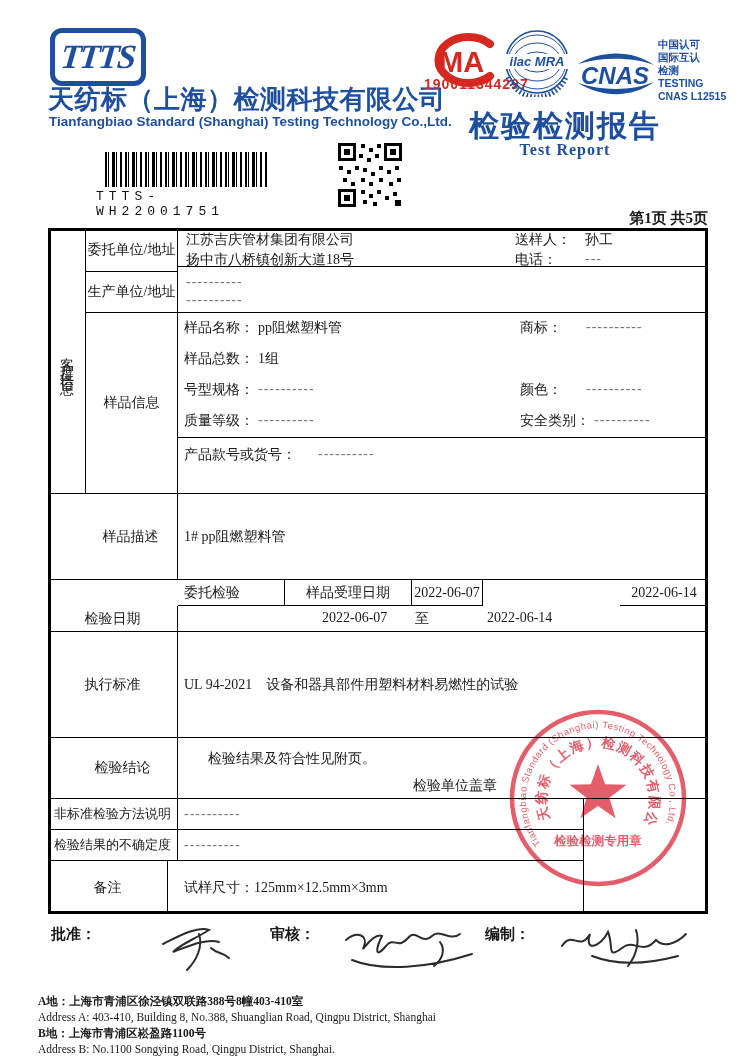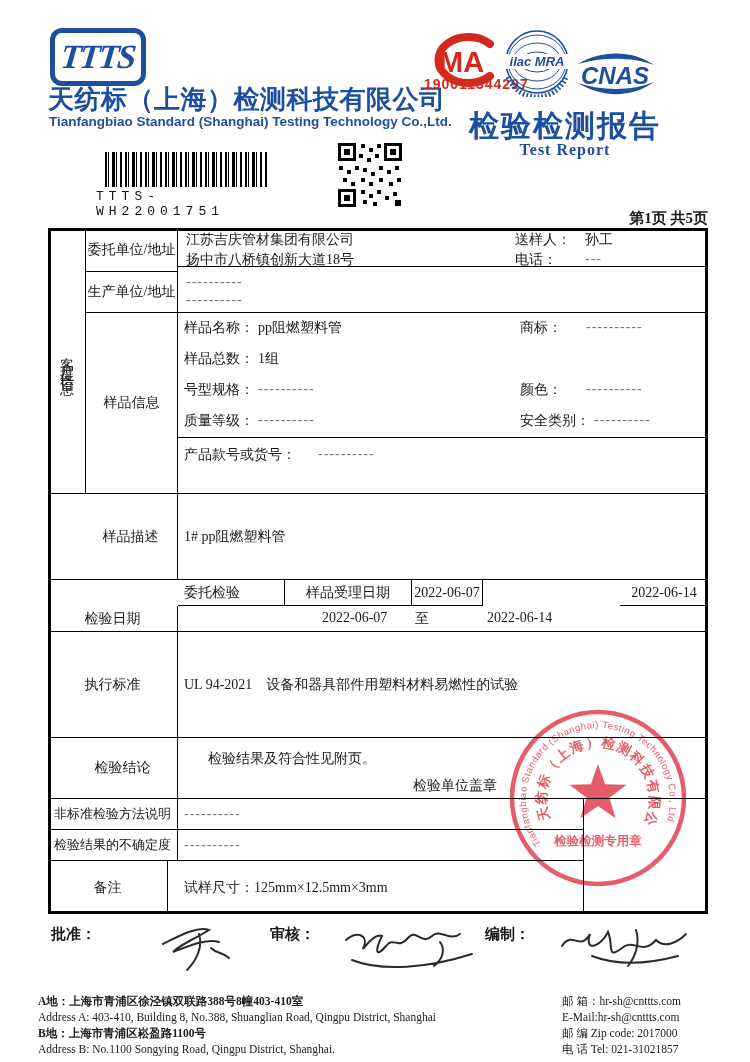--- a/index.html
+++ b/index.html
@@ -70,20 +70,27 @@
     <path d="M6,50 A31,31 0 0 0 64,50" fill="none" stroke="#1e4f9e" stroke-width="5" stroke-dasharray="1.6,2.2"></path>
     <rect x="3" y="27" width="64" height="15" fill="#ffffff"></rect>
     <text x="35" y="39" text-anchor="middle" font-size="13" font-weight="bold" font-style="italic" font-family="Liberation Sans, sans-serif" fill="#1e4f9e">ilac MRA</text>
   </svg>
 
   <svg class="abs" style="left:574px;top:52px;" width="84" height="44" viewBox="0 0 84 44">
     <path d="M4,12 C28,-2 58,-2 80,13 C58,5 28,5 4,12 Z" fill="#1e4f9e"></path>
     <path d="M4,31 C28,46 58,46 80,30 C58,39 28,39 4,31 Z" fill="#1e4f9e"></path>
     <text x="7" y="32" font-size="24" font-weight="bold" font-style="italic" font-family="Liberation Sans, sans-serif" fill="#1e4f9e">CNAS</text>
   </svg>
+  <div class="abs cnas-lines">
+    <div>中国认可</div>
+    <div>国际互认</div>
+    <div>检测</div>
+    <div>TESTING</div>
+    <div>CNAS L12515</div>
+  </div>
 
   <div class="abs report-title">检验检测报告</div>
   <div class="abs report-sub">Test Report</div>
 
   <div class="abs barcode-wrap" style="background:
          repeating-linear-gradient(90deg,#000 0 2px,#fff 2px 3px,#000 3px 4px,#fff 4px 7px,#000 7px 10px,#fff 10px 11px,#000 11px 12px,#fff 12px 15px,#000 15px 17px,#fff 17px 20px);">
   </div>
   <div class="abs barcode-text">TTTS-WH22001751</div>
 
   <svg class="abs" style="left:337px;top:142px;" width="66" height="66" viewBox="0 0 66 66">
@@ -254,20 +261,14 @@
   <svg class="abs" style="left:552px;top:916px;" width="150" height="62" viewBox="0 0 150 62">
     <path d="M10,30 C20,14 28,36 38,18 C32,36 48,32 56,16 C62,30 54,44 70,32 C82,22 90,40 104,24 C112,32 124,28 134,18 M40,40 C66,50 96,48 126,40 M84,14 C88,26 84,40 76,50" fill="none" stroke="#2b2b2b" stroke-width="2" stroke-linecap="round"></path>
   </svg>
 
   <div class="abs footer" style="left:38px;top:993px;width:500px;">
     <div class="cnb">A地：上海市青浦区徐泾镇双联路388号8幢403-410室</div>
     <div>Address A: 403-410, Building 8, No.388, Shuanglian Road, Qingpu District, Shanghai</div>
     <div class="cnb">B地：上海市青浦区崧盈路1100号</div>
     <div>Address B: No.1100 Songying Road, Qingpu District, Shanghai.</div>
   </div>
-  <div class="abs footer" style="left:562px;top:993px;width:180px;">
-    <div>邮 箱：hr-sh@cnttts.com</div>
-    <div>E-Mail:hr-sh@cnttts.com</div>
-    <div>邮 编 Zip code: 2017000</div>
-    <div>电 话 Tel: 021-31021857</div>
-  </div>
 
 </div>
 
 </body></html>

